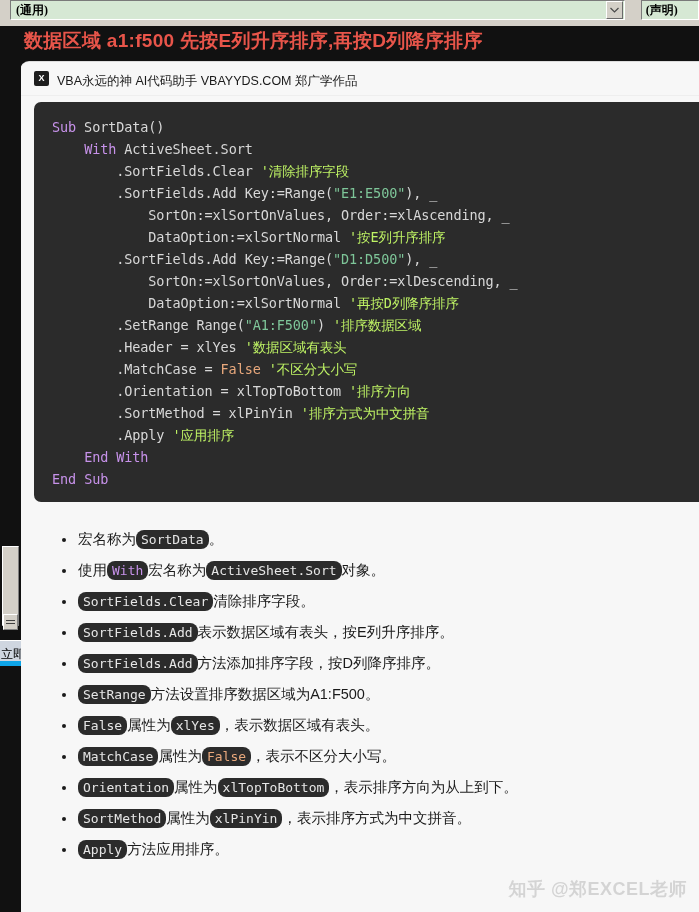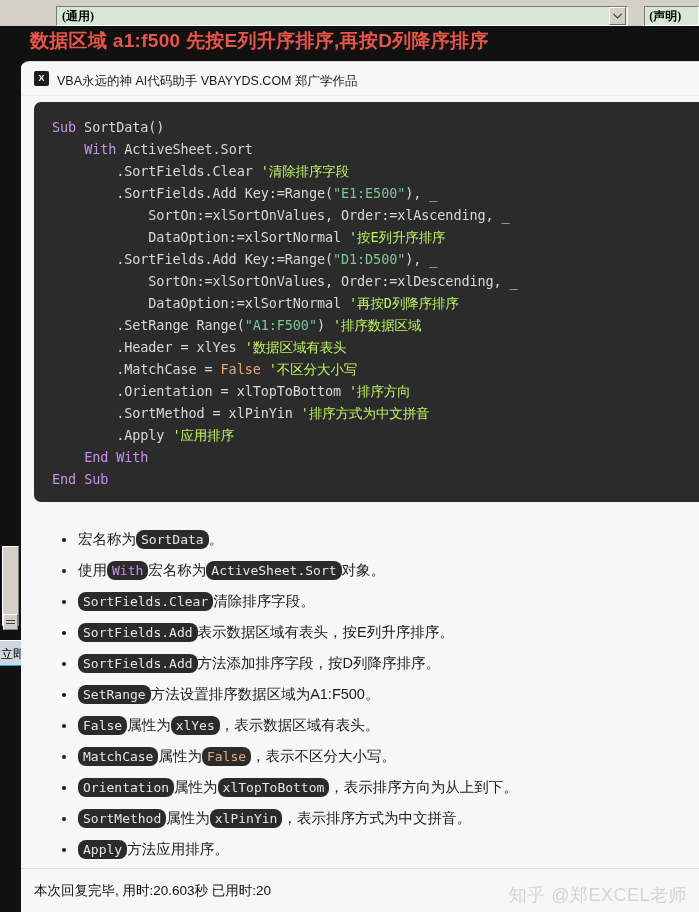--- a/index.html
+++ b/index.html
@@ -16,23 +16,22 @@
     position: relative;
   }
 
   
   .vbe-topbar {
     position: absolute;
     left: 0; top: 0;
     width: 699px; height: 26px;
     background: #d4d0c8;
     display: flex;
-    align-items: flex-end;
-    box-sizing: border-box;
-    padding-left: 46px;
+    align-items: flex-start;
+    box-sizing: border-box;
   }
   .vbe-combo {
     height: 20px;
     background: #d6e8d4;
     border: 1px solid #7a7a7a;
     border-right-color: #ffffff;
     border-bottom-color: #ffffff;
     display: flex;
     align-items: center;
     box-sizing: border-box;
@@ -114,35 +113,35 @@
     display: block;
     width: 9px; height: 1px;
     background: #404040;
   }
   .rail-label {
     position: absolute;
     left: 0; top: 614px;
     width: 21px; height: 26px;
     background: #cfd6e0;
     border-top: 1px solid #ffffff;
-    border-bottom: 1px solid #0ea5e9;
+    border-bottom: 5px solid #0ea5e9;
     font-family: "Liberation Sans", "DejaVu Sans", sans-serif;
     font-size: 12px;
     color: #000;
     line-height: 26px;
     padding-left: 1px;
     overflow: hidden;
     white-space: nowrap;
     box-sizing: border-box;
   }
 
   
   .prompt-heading {
     position: absolute;
-    left: 30px; top: 28px;
+    left: 24px; top: 28px;
     width: 640px;
     font-family: "Liberation Sans", "DejaVu Sans", sans-serif;
     font-size: 19px;
     font-weight: bold;
     color: #e8554a;
     letter-spacing: 0.3px;
     white-space: nowrap;
     z-index: 6;
   }
 
@@ -270,24 +269,24 @@
     align-items: center;
     padding-left: 13px;
     box-sizing: border-box;
     font-family: "Liberation Sans", "DejaVu Sans", sans-serif;
     font-size: 13.5px;
     color: #111;
     white-space: nowrap;
   }
   .watermark {
     position: absolute;
-    right: 12px; bottom: 5px;
+    right: 12px; bottom: 11px;
     font-family: "Liberation Sans", "DejaVu Sans", sans-serif;
     font-size: 18px;
-    font-weight: normal;
+    font-weight: bold;
     color: #cfcfcf;
     opacity: 0.85;
     white-space: nowrap;
     letter-spacing: 0.5px;
   }
 </style>
 </head>
 <body>
 
 <div class="vbe-topbar">
@@ -353,18 +352,15 @@
       <li><code class="inline">SortFields.Add</code><span>表示数据区域有表头，按E列升序排序。</span></li>
       <li><code class="inline">SortFields.Add</code><span>方法添加排序字段，按D列降序排序。</span></li>
       <li><code class="inline">SetRange</code><span>方法设置排序数据区域为A1:F500。</span></li>
       <li><code class="inline">False</code><span>属性为</span><code class="inline">xlYes</code><span>，表示数据区域有表头。</span></li>
       <li><code class="inline">MatchCase</code><span>属性为</span><code class="inline num">False</code><span>，表示不区分大小写。</span></li>
       <li><code class="inline">Orientation</code><span>属性为</span><code class="inline">xlTopToBottom</code><span>，表示排序方向为从上到下。</span></li>
       <li><code class="inline">SortMethod</code><span>属性为</span><code class="inline">xlPinYin</code><span>，表示排序方式为中文拼音。</span></li>
       <li><code class="inline">Apply</code><span>方法应用排序。</span></li>
     </ul>
 
-  <div class="footer-status">
-    <span>本次回复完毕, 用时:20.603秒 已用时:20</span>
-  </div>
   <div class="watermark">知乎 @郑EXCEL老师</div>
 
 </div>
 
 </body></html>

